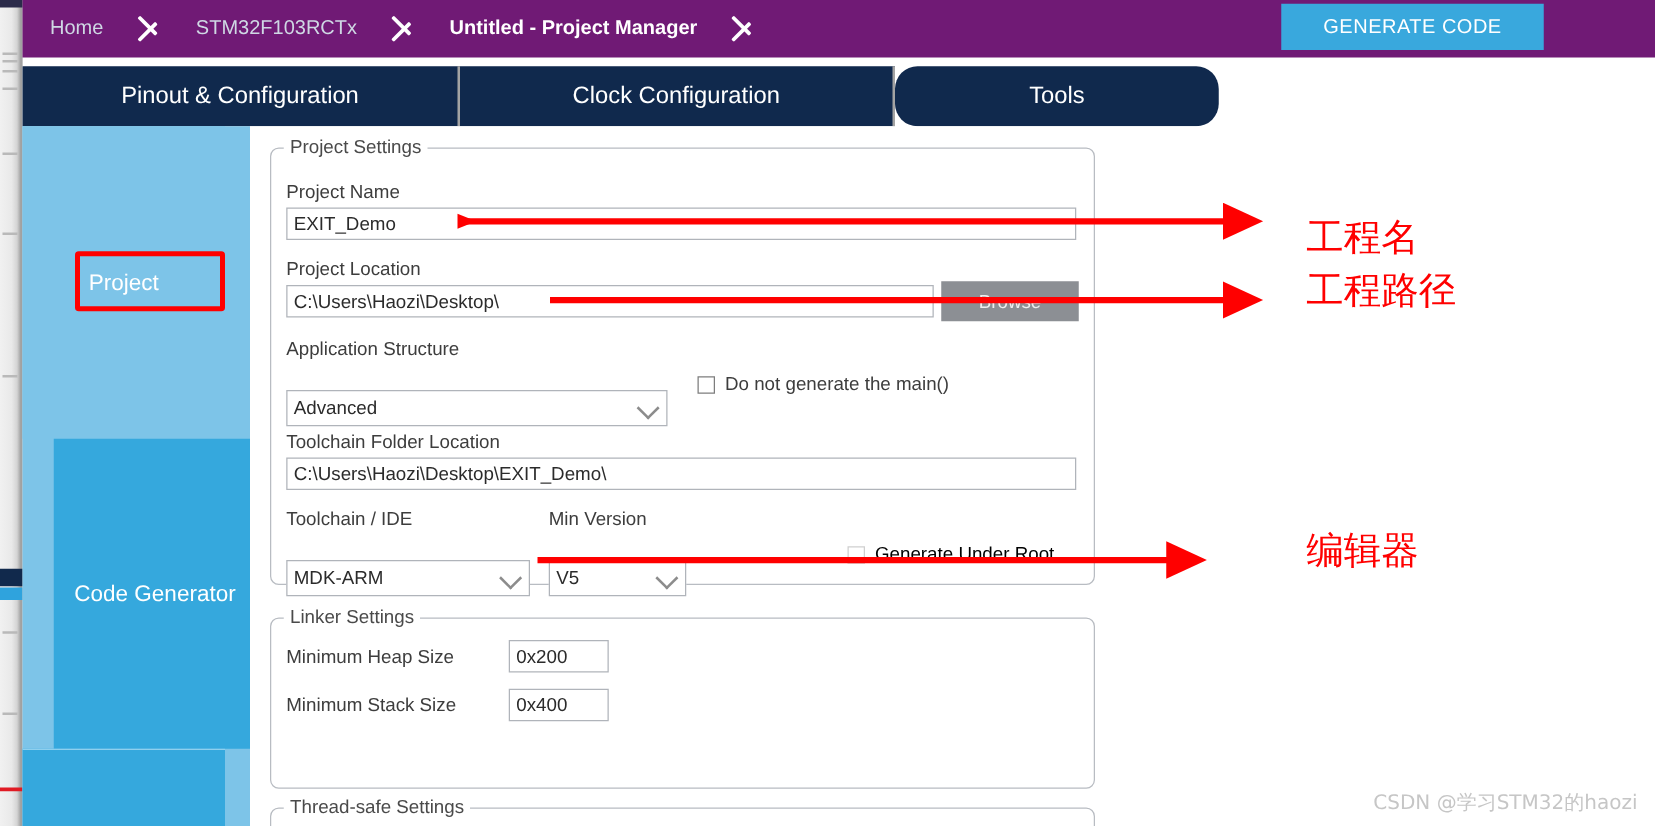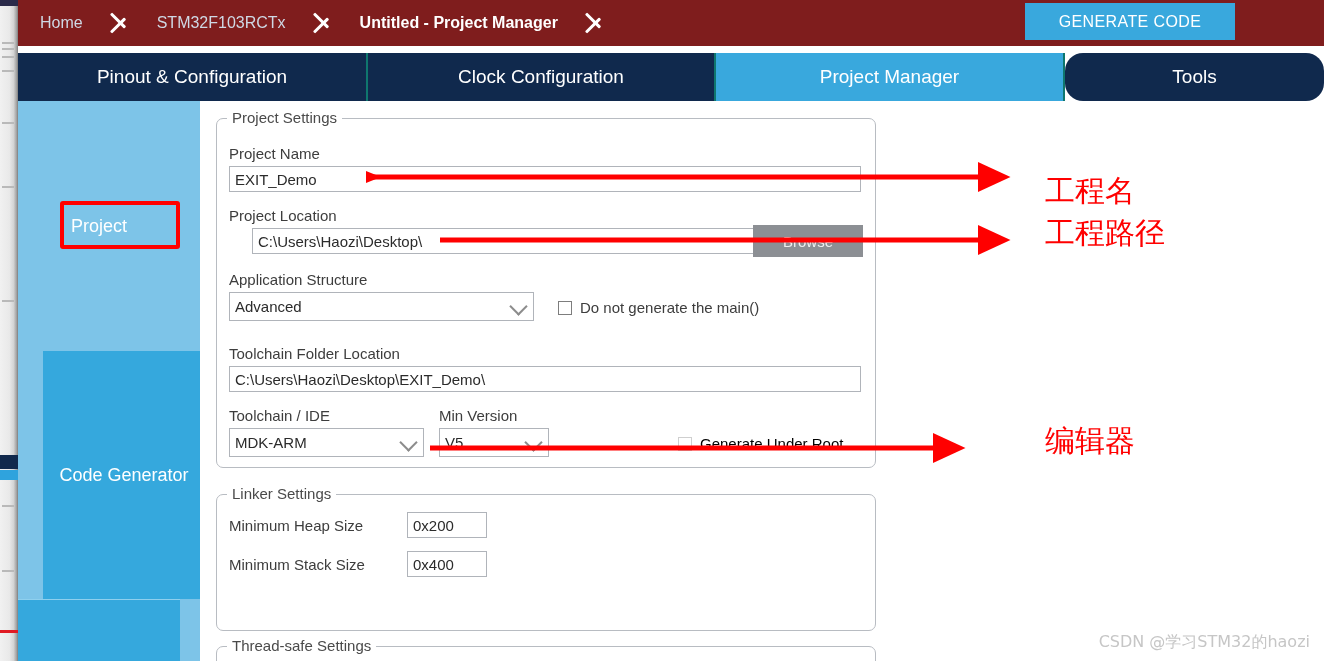--- a/index.html
+++ b/index.html
@@ -15,39 +15,39 @@
   .bg-sliver{position:absolute;left:0;top:0;width:18px;height:661px;
     background:linear-gradient(to right,#f1f1f1 0%,#e9e9e9 55%,#d4d4d4 80%,#9a9a9a 100%);
     border-right:1px solid #8a8a8a;box-sizing:border-box;}
   .bg-sliver .bgtick{position:absolute;left:2px;width:12px;height:2px;background:#b9b9b9;}
   .bg-sliver .bgdark{position:absolute;left:0;top:0;width:18px;height:6px;background:#2b2b4a;}
   .bg-sliver .bgnavy{position:absolute;left:0;width:18px;height:14px;background:#11294c;}
   .bg-sliver .bgblue{position:absolute;left:0;width:18px;height:10px;background:#2fa3dd;}
   .bg-sliver .bgred{position:absolute;left:0;width:18px;height:3px;background:#e01b24;}
 
   
-  .topbar{position:absolute;left:18px;top:0;width:1306px;height:46px;background:#7f1d1d;}
+  .topbar{position:absolute;left:18px;top:0;width:1306px;height:46px;background:#701a75;}
   .crumbs{position:absolute;left:0;top:0;height:46px;display:flex;align-items:center;}
   .crumb{position:relative;height:46px;display:flex;align-items:center;
     color:#cfd8e4;font-size:16px;padding:0 26px 0 22px;white-space:nowrap;}
   .crumb.active{color:#ffffff;font-weight:bold;}
   .chev{position:relative;width:26px;height:46px;flex:0 0 26px;}
   .chev::before,.chev::after{content:"";position:absolute;left:2px;width:20px;height:3px;
     background:#ffffff;border-radius:1px;}
   .chev::before{top:12px;transform:rotate(45deg);transform-origin:left center;}
   .chev::after{top:31px;transform:rotate(-45deg);transform-origin:left center;}
   .genbtn{position:absolute;left:1007px;top:3px;width:210px;height:37px;background:#39a8dd;
     color:#fff;font-size:16px;font-weight:normal;letter-spacing:.4px;
     display:flex;align-items:center;justify-content:center;cursor:pointer;border:none;}
 
   
   .tabs{position:absolute;left:18px;top:53px;width:1306px;height:48px;display:flex;background:#ffffff;}
   .tab{height:48px;background:#10294d;color:#ffffff;font-size:19px;
     display:flex;align-items:center;justify-content:center;cursor:pointer;
-    border-right:2px solid #0f766e;box-sizing:border-box;}
+    border-right:2px solid #a3a3a3;box-sizing:border-box;}
   .tab:last-child{border-right:none;}
   .tab.active{background:#39a8dd;}
   .tab1{width:350px;} .tab2{width:348px;} .tab3{width:349px;} .tab4{width:259px;border-radius:18px;}
 
   
   .leftnav{position:absolute;left:18px;top:101px;width:182px;height:560px;background:#7dc4e8;}
   .nav-item{position:absolute;left:0;width:162px;display:flex;align-items:center;justify-content:center;
     color:#ffffff;font-size:18px;cursor:pointer;box-sizing:border-box;}
   .nav-project{top:0;height:250px;background:#7dc4e8;}
   .nav-codegen{top:250px;height:248px;background:#35a8dd;margin-left:25px;}
@@ -64,21 +64,21 @@
 
   .grp-project{left:16px;top:17px;width:660px;height:350px;}
   .grp-linker{left:16px;top:393px;width:660px;height:137px;}
   .grp-thread{left:16px;top:545px;width:660px;height:40px;}
 
   .lbl{position:absolute;font-size:15px;color:#3d3d3d;white-space:nowrap;}
   .fld{position:absolute;box-sizing:border-box;border:1px solid #b0b4ba;background:#ffffff;
     font-size:15px;color:#2b2b2b;display:flex;align-items:center;padding:0 5px;
     font-family:"Liberation Sans","DejaVu Sans",sans-serif;overflow:hidden;white-space:nowrap;}
   .combo{position:absolute;box-sizing:border-box;border:1px solid #b0b4ba;background:#ffffff;
-    font-size:15px;color:#2b2b2b;display:flex;align-items:center;padding:0 5px;cursor:pointer;}
+    font-size:15px;color:#2b2b2b;display:flex;align-items:center;padding:0 5px;cursor:pointer;margin-top:20px;}
   .combo .caret{position:absolute;right:8px;top:50%;width:11px;height:11px;margin-top:-7px;
     border-left:2px solid #8c8c8c;border-bottom:2px solid #8c8c8c;transform:rotate(-45deg);}
   .browse{position:absolute;background:#8c8f94;color:#efefef;font-size:15px;
     display:flex;align-items:center;justify-content:center;cursor:pointer;border:none;}
   .chk{position:absolute;display:flex;align-items:center;gap:8px;font-size:15px;color:#3d3d3d;
     white-space:nowrap;cursor:pointer;}
   .chk .box{width:14px;height:14px;border:1px solid #7d7d7d;background:#fff;box-sizing:border-box;
     flex:0 0 14px;}
   .chk.disabled{color:#000000;cursor:default;}
   .chk.disabled .box{border-color:#cfcfcf;}
@@ -119,41 +119,40 @@
       <div class="chev"></div>
       <div class="crumb active">Untitled - Project Manager</div>
       <div class="chev"></div>
     </div>
     <div class="genbtn">GENERATE CODE</div>
   </div>
 
   <div class="tabs">
     <div class="tab tab1">Pinout &amp; Configuration</div>
     <div class="tab tab2">Clock Configuration</div>
-    <div class="tab tab3 active">Project Manager</div>
     <div class="tab tab4">Tools</div>
   </div>
 
   <div class="leftnav">
     <div class="nav-item nav-project">Project</div>
     <div class="nav-item nav-codegen">Code Generator</div>
     <div class="nav-item nav-third"></div>
     <div class="nav-hl"></div>
   </div>
 
   <div class="content">
 
     <div class="group grp-project">
       <div class="legend">Project Settings</div>
 
       <div class="lbl" style="left:12px;top:26px;">Project Name</div>
       <div class="fld" style="left:12px;top:47px;width:632px;height:26px;">EXIT_Demo</div>
 
       <div class="lbl" style="left:12px;top:88px;">Project Location</div>
-      <div class="fld" style="left:12px;top:109px;width:518px;height:26px;margin-left:23px;">C:\Users\Haozi\Desktop\</div>
+      <div class="fld" style="left:12px;top:109px;width:518px;height:26px;">C:\Users\Haozi\Desktop\</div>
       <div class="browse" style="left:536px;top:106px;width:110px;height:32px;">Browse</div>
 
       <div class="lbl" style="left:12px;top:152px;">Application Structure</div>
       <div class="combo" style="left:12px;top:173px;width:305px;height:29px;">
         <span>Advanced</span>
         <span class="caret"></span>
       </div>
       <div class="chk" style="left:341px;top:180px;">
         <span class="box"></span>
         <span>Do not generate the main()</span>

